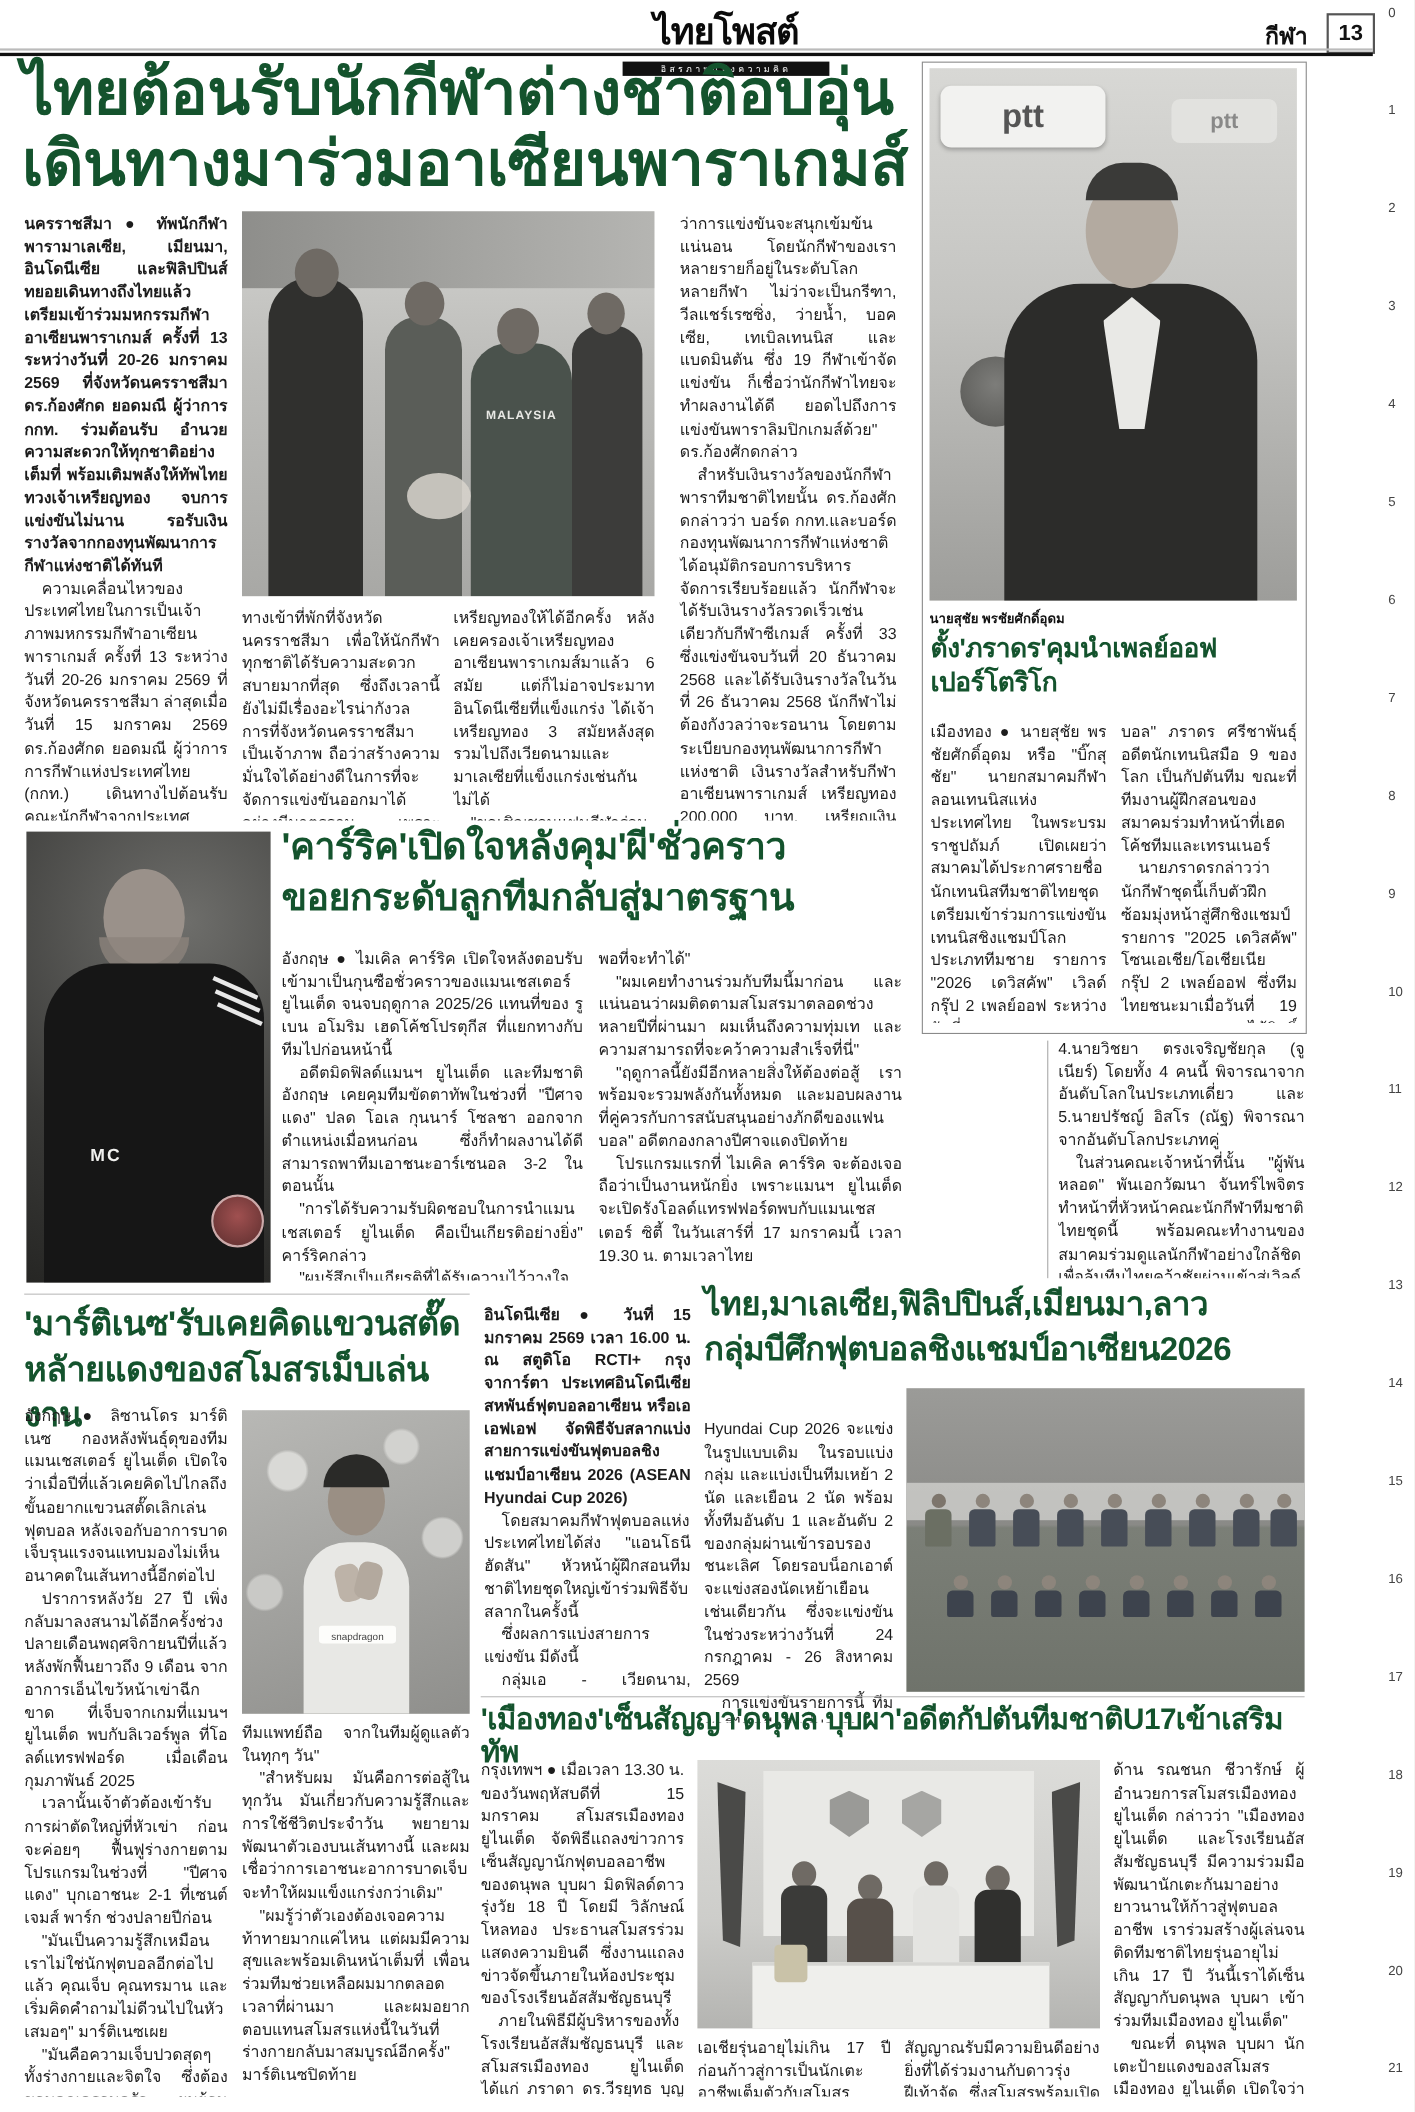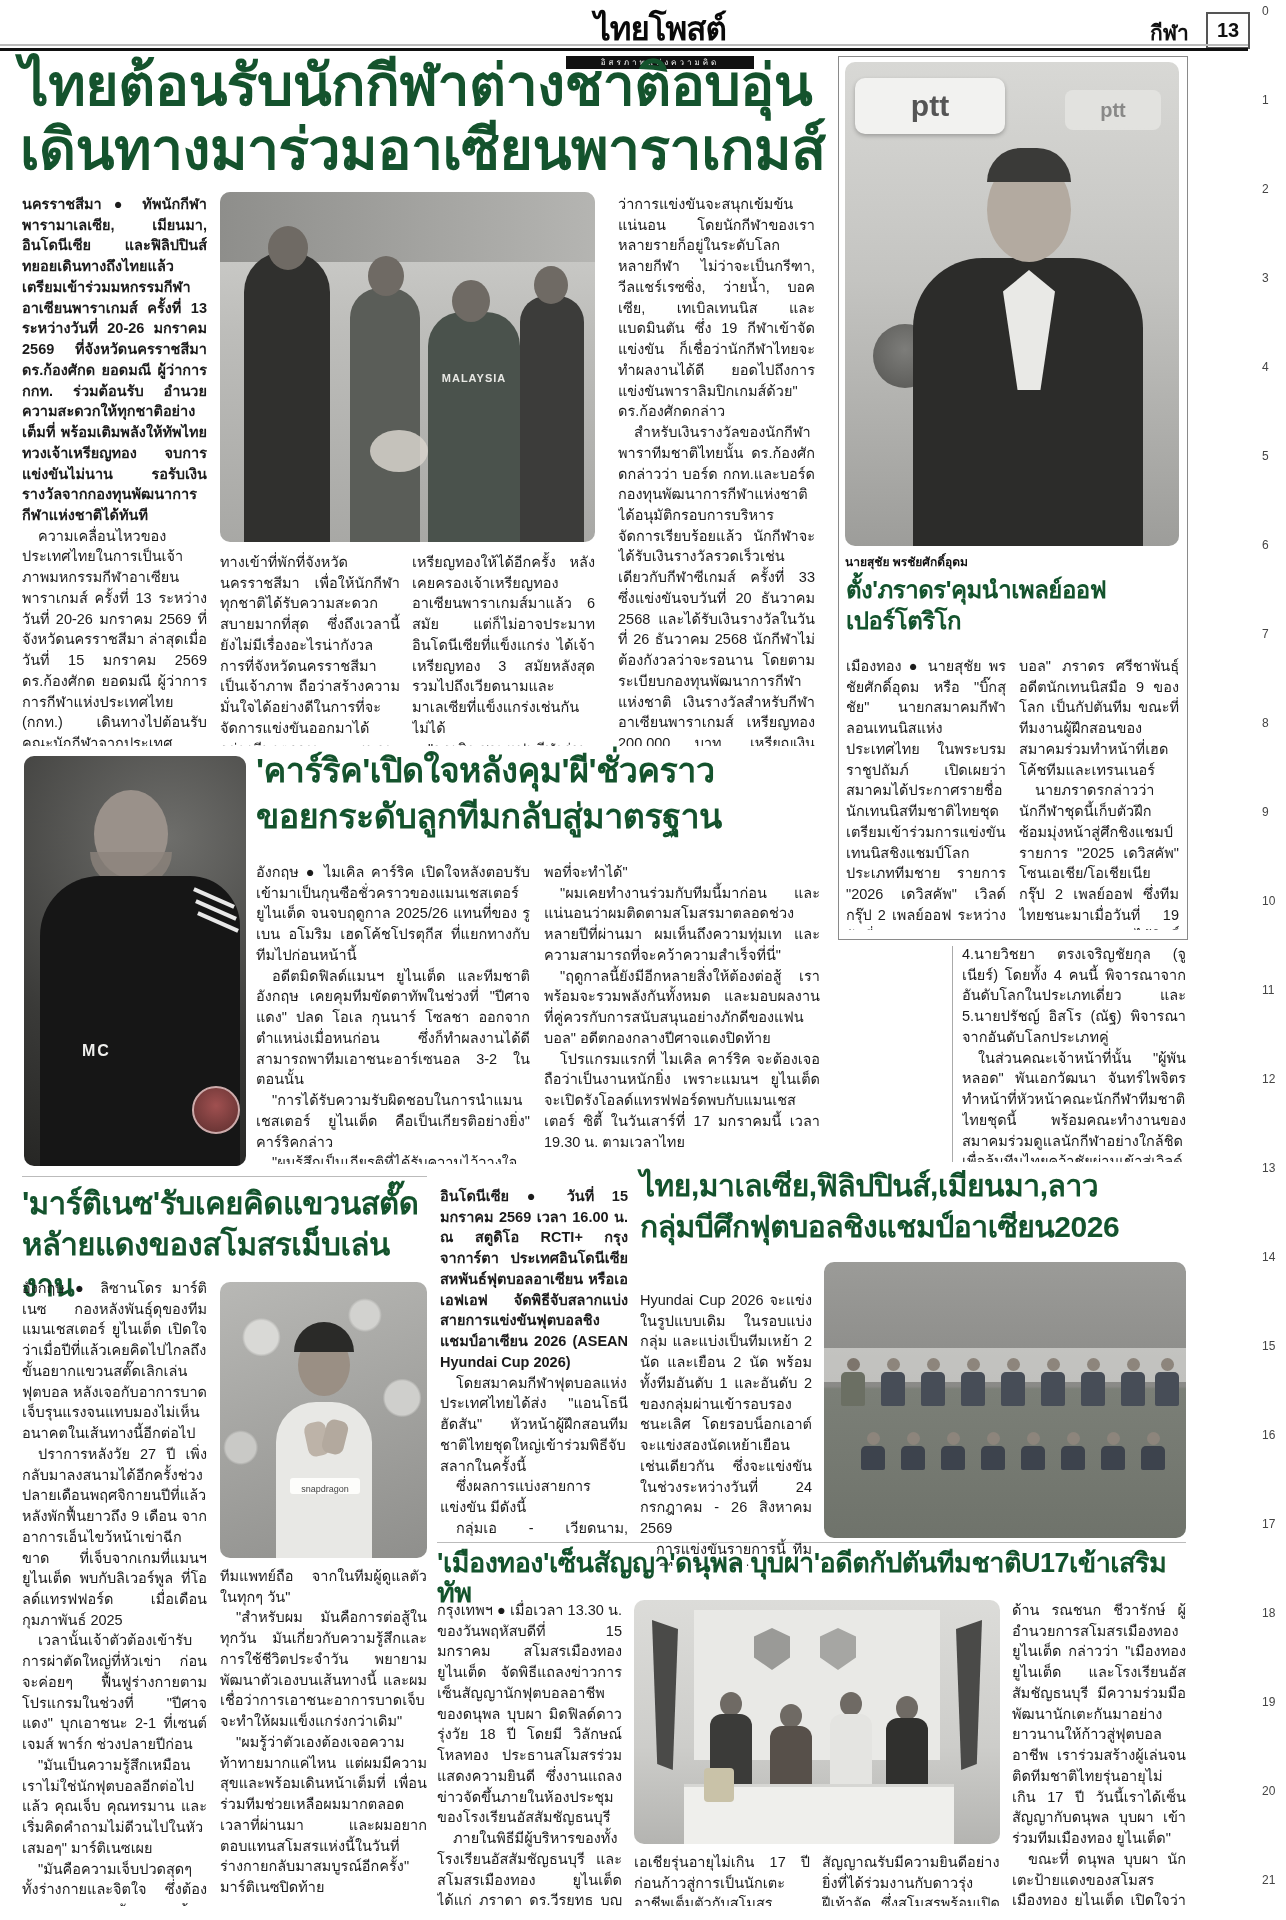--- a/index.html
+++ b/index.html
@@ -26,21 +26,21 @@
   #hlMartinez{top:1184px;left:22px;width:405px;font-size:31px;line-height:1.32;}
   #hlGroup{top:1166px;left:640px;width:546px;font-size:30px;line-height:1.35;}
   #hlMuang{top:1548px;left:437px;width:750px;font-size:27px;}
   
   .col{font-size:14.5px;line-height:1.43;text-align:justify;overflow:hidden;color:#1c1c1c;}
   .col p{margin:0;text-indent:16px;}
   .col p.ni{text-indent:0;}
   .dl{font-weight:bold;}
   .leadbold{font-weight:bold;}
   
-  .ph{overflow:hidden;background:#c9c9c6;border-radius:10px;}
+  .ph{overflow:hidden;background:#c9c9c6;}
   .cap{font-size:12px;font-weight:bold;}
   .box{border:1px solid #8a8a8a;}
   .figure-head{background:#6f6a64;border-radius:50%;}
   .stripe{position:absolute;background:#e8e8e8;}
   .vline{position:absolute;width:1px;background:#aaa;}
   .hline{position:absolute;height:1px;background:#bbb;}
   
   .plyr{position:absolute;width:30px;}
   .plyr .h{width:13px;height:13px;border-radius:50%;background:#8d857c;margin:0 auto;}
   .plyr .b{width:24px;height:34px;border-radius:5px 5px 2px 2px;background:#474d57;margin:1px auto 0;}

